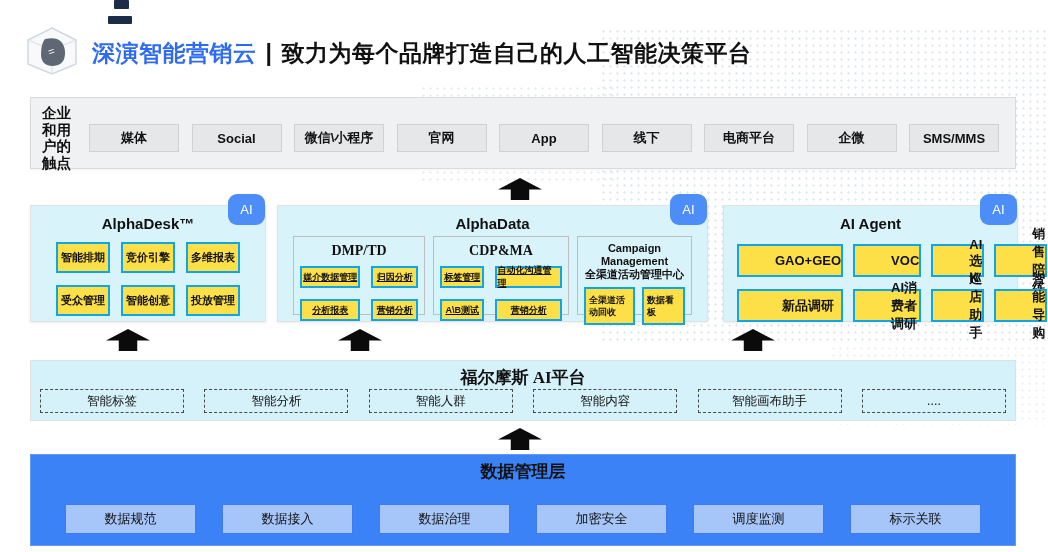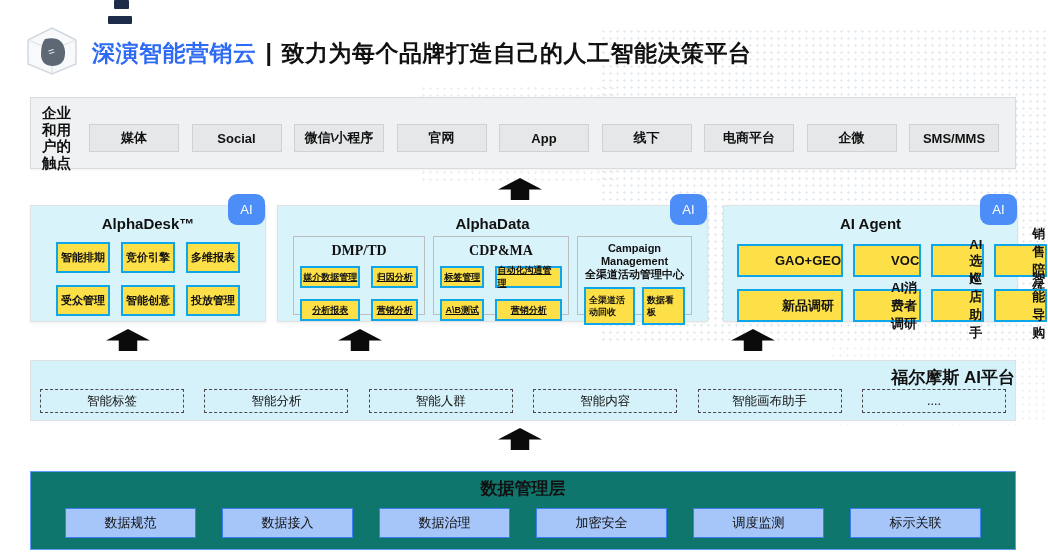--- a/index.html
+++ b/index.html
@@ -70,28 +70,28 @@
   .cm-item1{flex:1.25;font-family:Liberation Serif, serif;}
   .cm-item2{flex:1;}
 
   .agent-grid{position:absolute;left:13px;right:13px;top:38px;display:grid;
     grid-template-columns:repeat(4,1fr);column-gap:10px;row-gap:12px;}
   .agent-grid .cyan-item{height:33px;font-size:13px;font-weight:700;padding-left:36px;}
 
   
   .platform{position:absolute;left:30px;top:360px;width:986px;height:61px;
     background:#d5f1fa;border:1px solid #dfe0e1;box-sizing:border-box;}
-  .platform-title{text-align:right;font-size:17px;font-weight:700;margin-top:5px;}
+  .platform-title{text-align:center;font-size:17px;font-weight:700;margin-top:5px;font-family:Liberation Serif, serif;}
   .platform-items{position:absolute;left:9px;right:9px;bottom:7px;display:flex;justify-content:space-between;}
   .dashed-item{width:144px;height:24px;border:1px dashed #4a4a4a;box-sizing:border-box;
     display:flex;align-items:center;justify-content:center;font-size:12.5px;}
 
   
-  .data-layer{position:absolute;left:30px;top:471px;width:986px;height:79px;
-    background:#0f766e;border:1px solid #639af6;box-sizing:border-box;}
+  .data-layer{position:absolute;left:30px;top:454px;width:986px;height:92px;
+    background:#3b82f6;border:1px solid #639af6;box-sizing:border-box;}
   .data-title{text-align:center;font-size:17px;font-weight:700;margin-top:5px;}
   .data-items{position:absolute;left:34px;right:34px;bottom:11px;display:flex;justify-content:space-between;}
   .data-item{width:131px;height:30px;background:#a6c5f8;border:1px solid #3e7cf2;box-sizing:border-box;
     display:flex;align-items:center;justify-content:center;font-size:13px;}
 </style>
 </head>
 <body>
 
 <div class="dots" id="dots1"></div>
 <div class="dots" id="dots2"></div>

